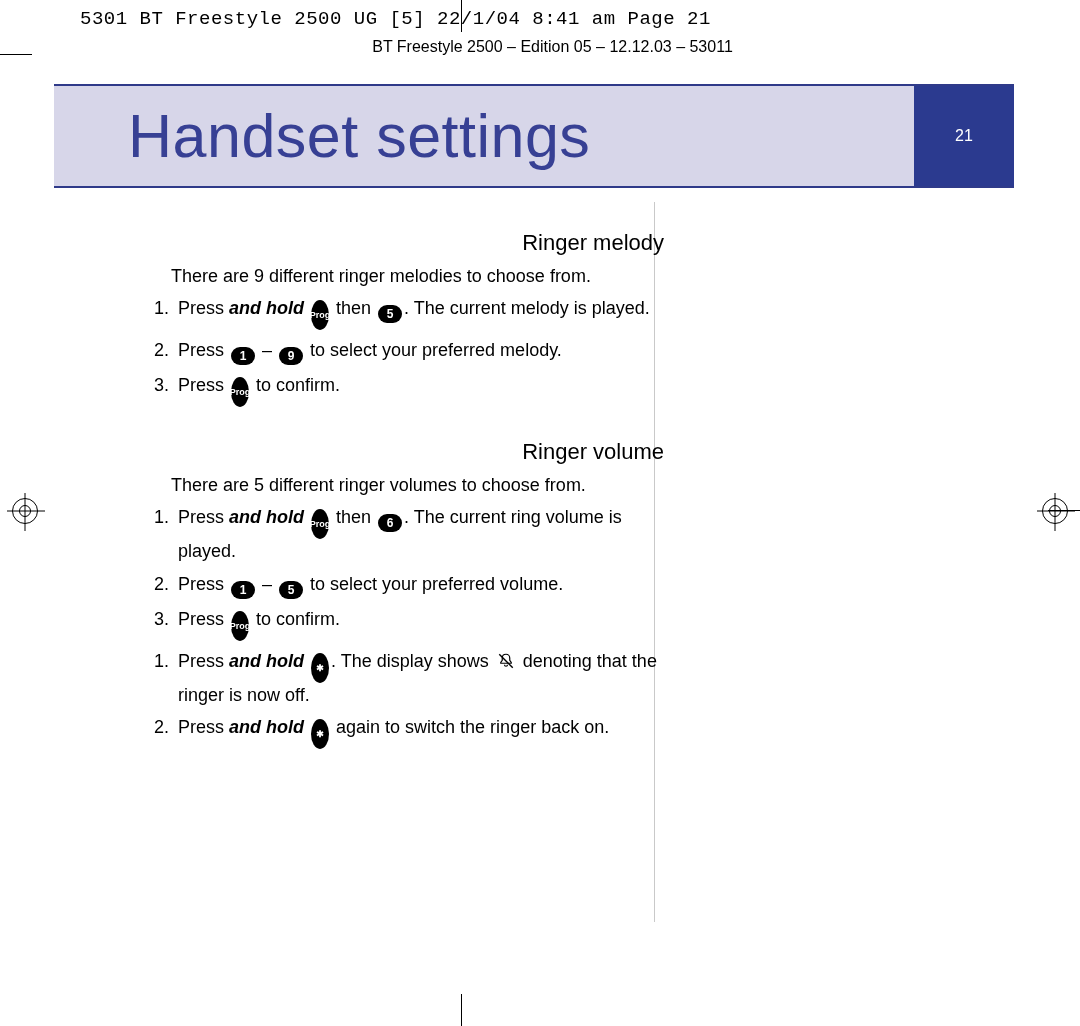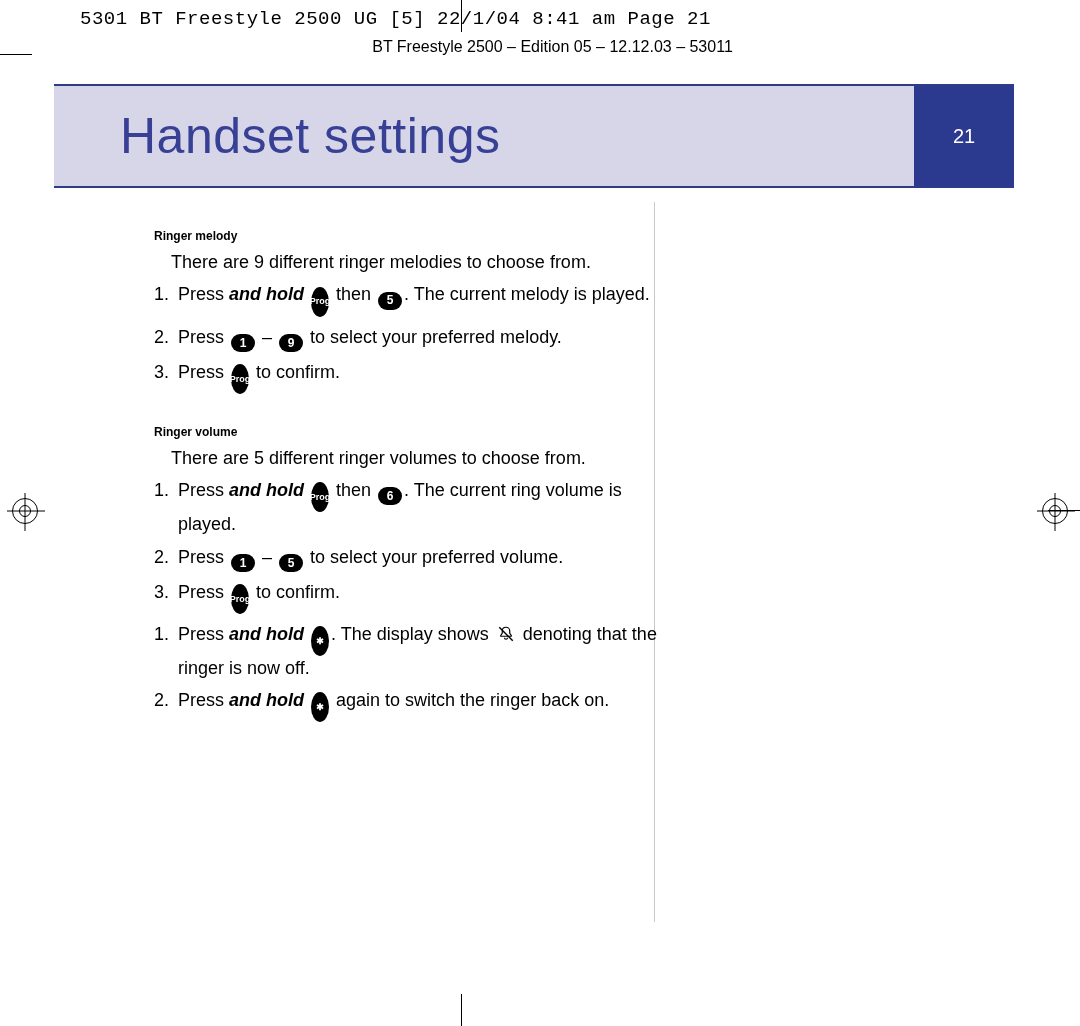--- a/index.html
+++ b/index.html
@@ -62,44 +62,44 @@
   }
   .banner-left {
     flex: 1 1 auto;
     background: #d7d6e9;
     border-top: 2px solid #2f3a89;
     border-bottom: 2px solid #2f3a89;
     display: flex; align-items: center;
     padding-left: 66px;
   }
   .banner-left h1 {
-    margin: 0; font-weight: 400; font-size: 50px; color: #374094;
+    margin: 8px; font-weight: 400; font-size: 61px; color: #374094;
     letter-spacing: 0.5px;
   }
   .banner-right {
     width: 100px; background: #2b3a8f; color: #fff;
     display: flex; align-items: center; justify-content: center;
-    font-size: 20px;
+    font-size: 16px;
     border-top: 2px solid #2f3a89;
     border-bottom: 2px solid #2f3a89;
   }
 
   .content {
     position: absolute;
     top: 156px; left: 100px; width: 510px;
     font-size: 18px;
     line-height: 1.35;
   }
   .vrule {
     position: absolute; top: 140px; left: 600px; width: 1px; height: 720px;
     background: #c9c9c9;
   }
 
   .section-h {
-    font-weight: 700; margin: 30px 0 6px; font-size: 12px;
+    font-weight: 400; margin: 30px 0 6px; font-size: 22px; text-align: right;
   }
   .section-h:first-child { margin-top: 10px; }
   .intro { margin: 4px 17px 8px; }
 
   .step {
     margin: 8px 0 6px; padding-left: 24px; position: relative;
   }
   .step .num {
     position: absolute; left: 0; top: 0;
   }

